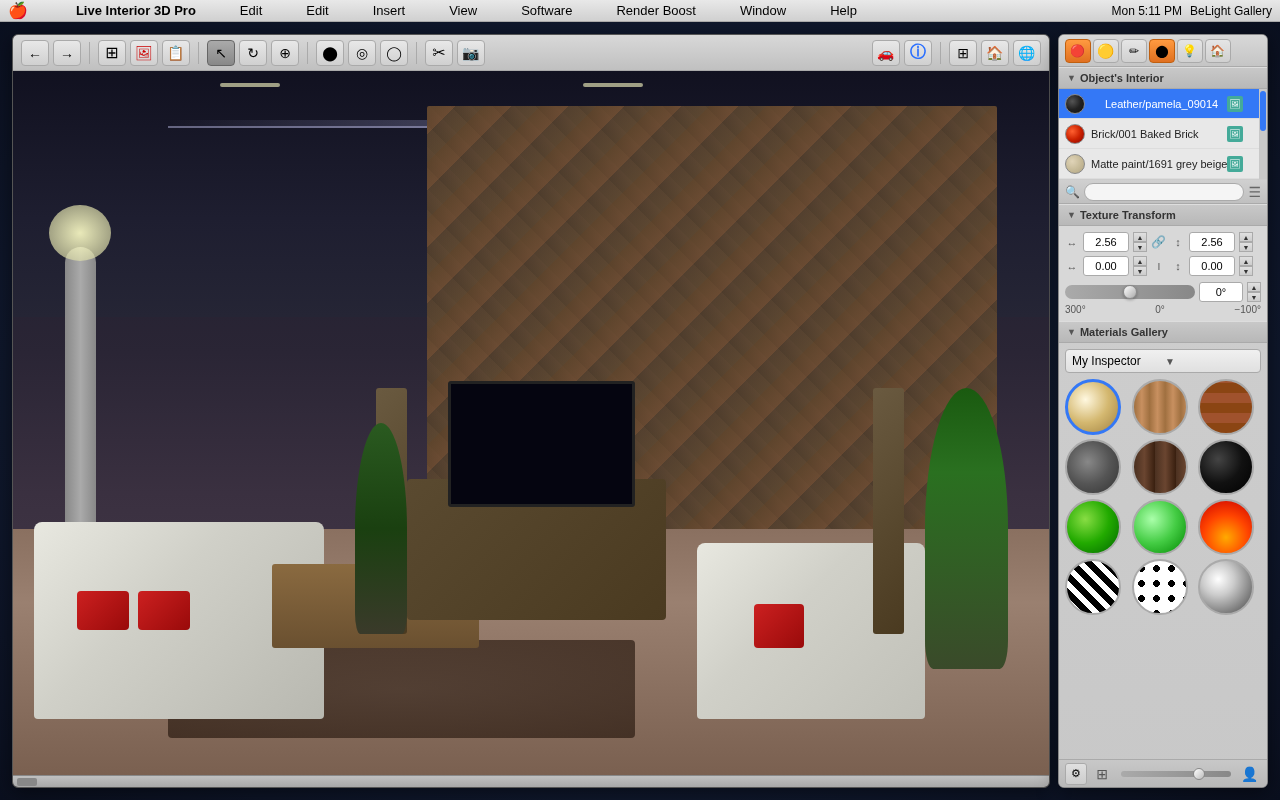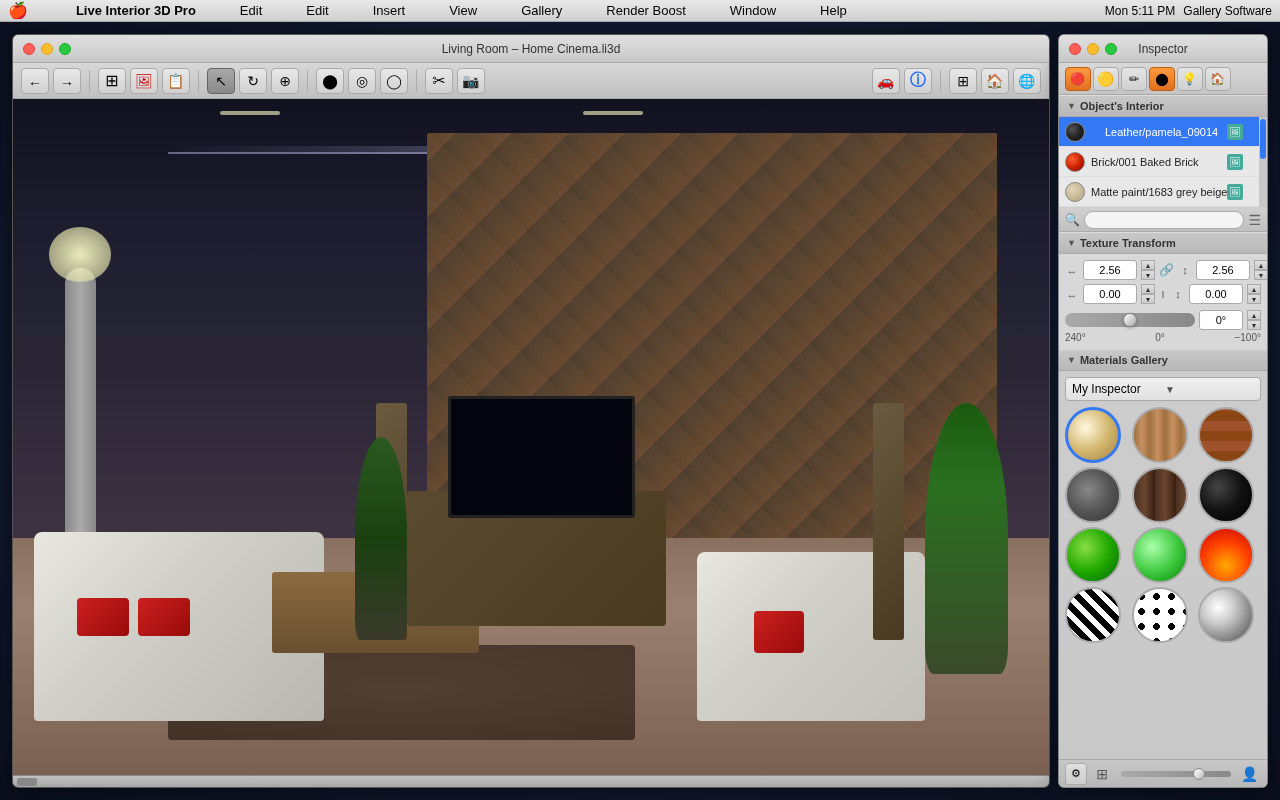--- a/index.html
+++ b/index.html
@@ -490,21 +490,21 @@
       color: #333;
     }
     .transform-label {
       font-size: 11px;
       color: #555;
       width: 14px;
       text-align: center;
       flex-shrink: 0;
     }
     .number-input {
-      width: 54px;
+      width: 46px;
       height: 20px;
       border: 1px solid #aaa;
       border-radius: 3px;
       background: white;
       font-size: 11px;
       text-align: center;
       outline: none;
     }
     .number-stepper {
       display: flex;
@@ -685,40 +685,34 @@
 </head>
 <body>
 
 <div class="menubar">
   <span class="menubar-apple">🍎</span>
   <span class="menubar-item" style="font-weight:700;">Live Interior 3D Pro</span>
   <span class="menubar-item">Edit</span>
   <span class="menubar-item">Edit</span>
   <span class="menubar-item">Insert</span>
   <span class="menubar-item">View</span>
-  <span class="menubar-item">Gallery</span>
+  <span class="menubar-item">Software</span>
   <span class="menubar-item">Render Boost</span>
   <span class="menubar-item">Window</span>
   <span class="menubar-item">Help</span>
   <div class="menubar-right">
     <span>Mon 5:11 PM</span>
-    <span>Gallery Software</span>
+    <span>BeLight Gallery</span>
   </div>
 </div>
 
 <div class="main-layout">
 
   <div class="main-window">
 
-    <div class="window-titlebar">
-      <div class="traffic-light tl-close"></div>
-      <div class="traffic-light tl-min"></div>
-      <div class="traffic-light tl-max"></div>
-      <span class="window-title">Living Room – Home Cinema.li3d</span>
-    </div>
 
     <div class="toolbar">
       <div class="toolbar-btn">←</div>
       <div class="toolbar-btn">→</div>
       <div class="toolbar-sep"></div>
       <div class="toolbar-btn" style="font-size:16px;">⊞</div>
       <div class="toolbar-btn" style="color:#c00;">🖼</div>
       <div class="toolbar-btn">📋</div>
       <div class="toolbar-sep"></div>
       <div class="toolbar-btn" style="background:linear-gradient(to bottom,#aaa,#888);border-color:#666;">↖</div>
@@ -784,26 +778,20 @@
       </div>
     </div>
 
     <div class="viewport-scroll">
       <div class="scroll-thumb"></div>
     </div>
   </div>
 
   <div class="inspector-panel">
 
-    <div class="inspector-titlebar">
-      <div class="traffic-light tl-close"></div>
-      <div class="traffic-light tl-min"></div>
-      <div class="traffic-light tl-max"></div>
-      <span class="inspector-title">Inspector</span>
-    </div>
 
     <div class="inspector-tabs">
       <div class="inspector-tab active">🔴</div>
       <div class="inspector-tab" style="font-size:14px;">🟡</div>
       <div class="inspector-tab">✏</div>
       <div class="inspector-tab" style="background:linear-gradient(to bottom,#ff9a40,#e07020);border-color:#c06010;">⬤</div>
       <div class="inspector-tab">💡</div>
       <div class="inspector-tab">🏠</div>
     </div>
 
@@ -823,21 +811,21 @@
         </div>
 
         <div class="material-item">
           <div class="material-swatch" style="background:radial-gradient(circle at 35% 35%, #ff6030, #cc2200, #880000);"></div>
           <span>Brick/001 Baked Brick</span>
           <div class="material-icon" style="background:#4a9;right:24px;">🖼</div>
         </div>
 
         <div class="material-item">
           <div class="material-swatch" style="background:radial-gradient(circle at 35% 35%, #e0d4b8, #c8bc9a, #b0a482);"></div>
-          <span>Matte paint/1683 grey beige</span>
+          <span>Matte paint/1691 grey beige</span>
           <div class="material-icon" style="background:#4a9;right:24px;">🖼</div>
         </div>
 
         <div class="material-scrollbar">
           <div class="material-scrollthumb"></div>
         </div>
       </div>
 
       <div class="search-bar">
         <span class="search-icon-sm">🔍</span>
@@ -888,21 +876,21 @@
           <div class="rotation-slider">
             <div class="rotation-thumb"></div>
           </div>
           <input class="number-input" type="text" style="width: 44px;" value="0°">
           <div class="number-stepper">
             <div class="stepper-btn">▲</div>
             <div class="stepper-btn">▼</div>
           </div>
         </div>
         <div class="rotation-labels">
-          <span>240°</span>
+          <span>300°</span>
           <span>0°</span>
           <span>−100°</span>
         </div>
       </div>
 
       <div class="section-header">
         <span class="section-arrow">▼</span>
         <span>Materials Gallery</span>
       </div>
 

